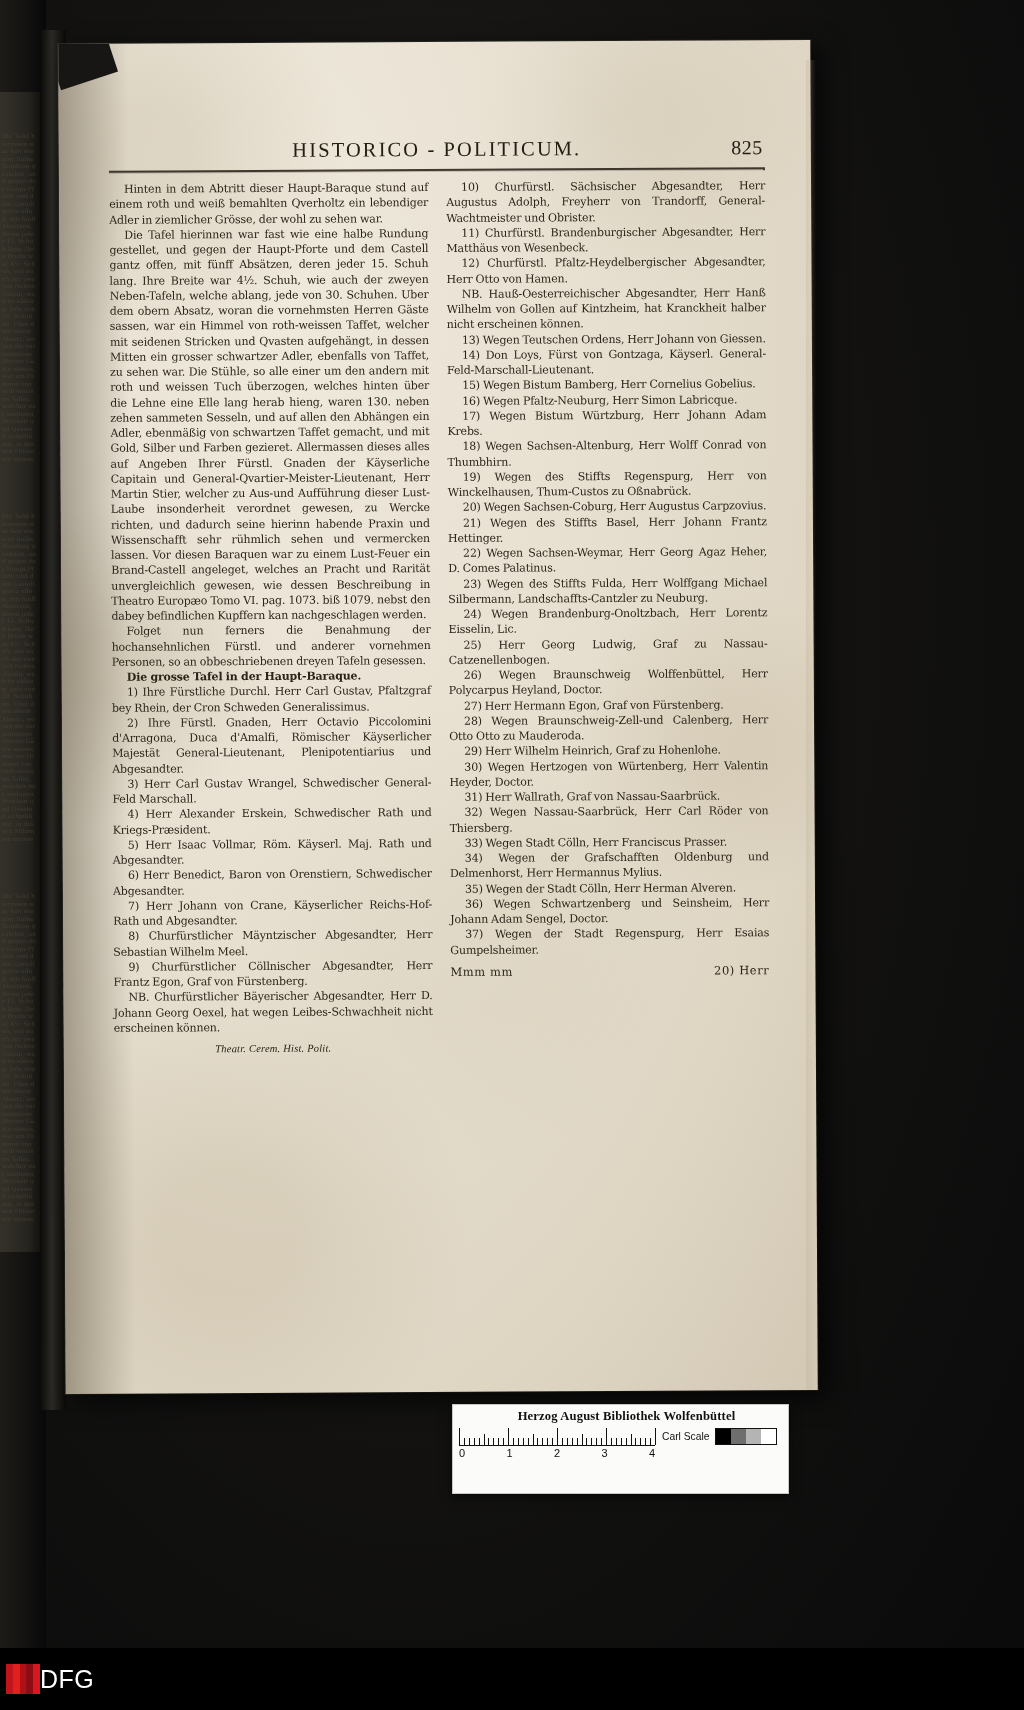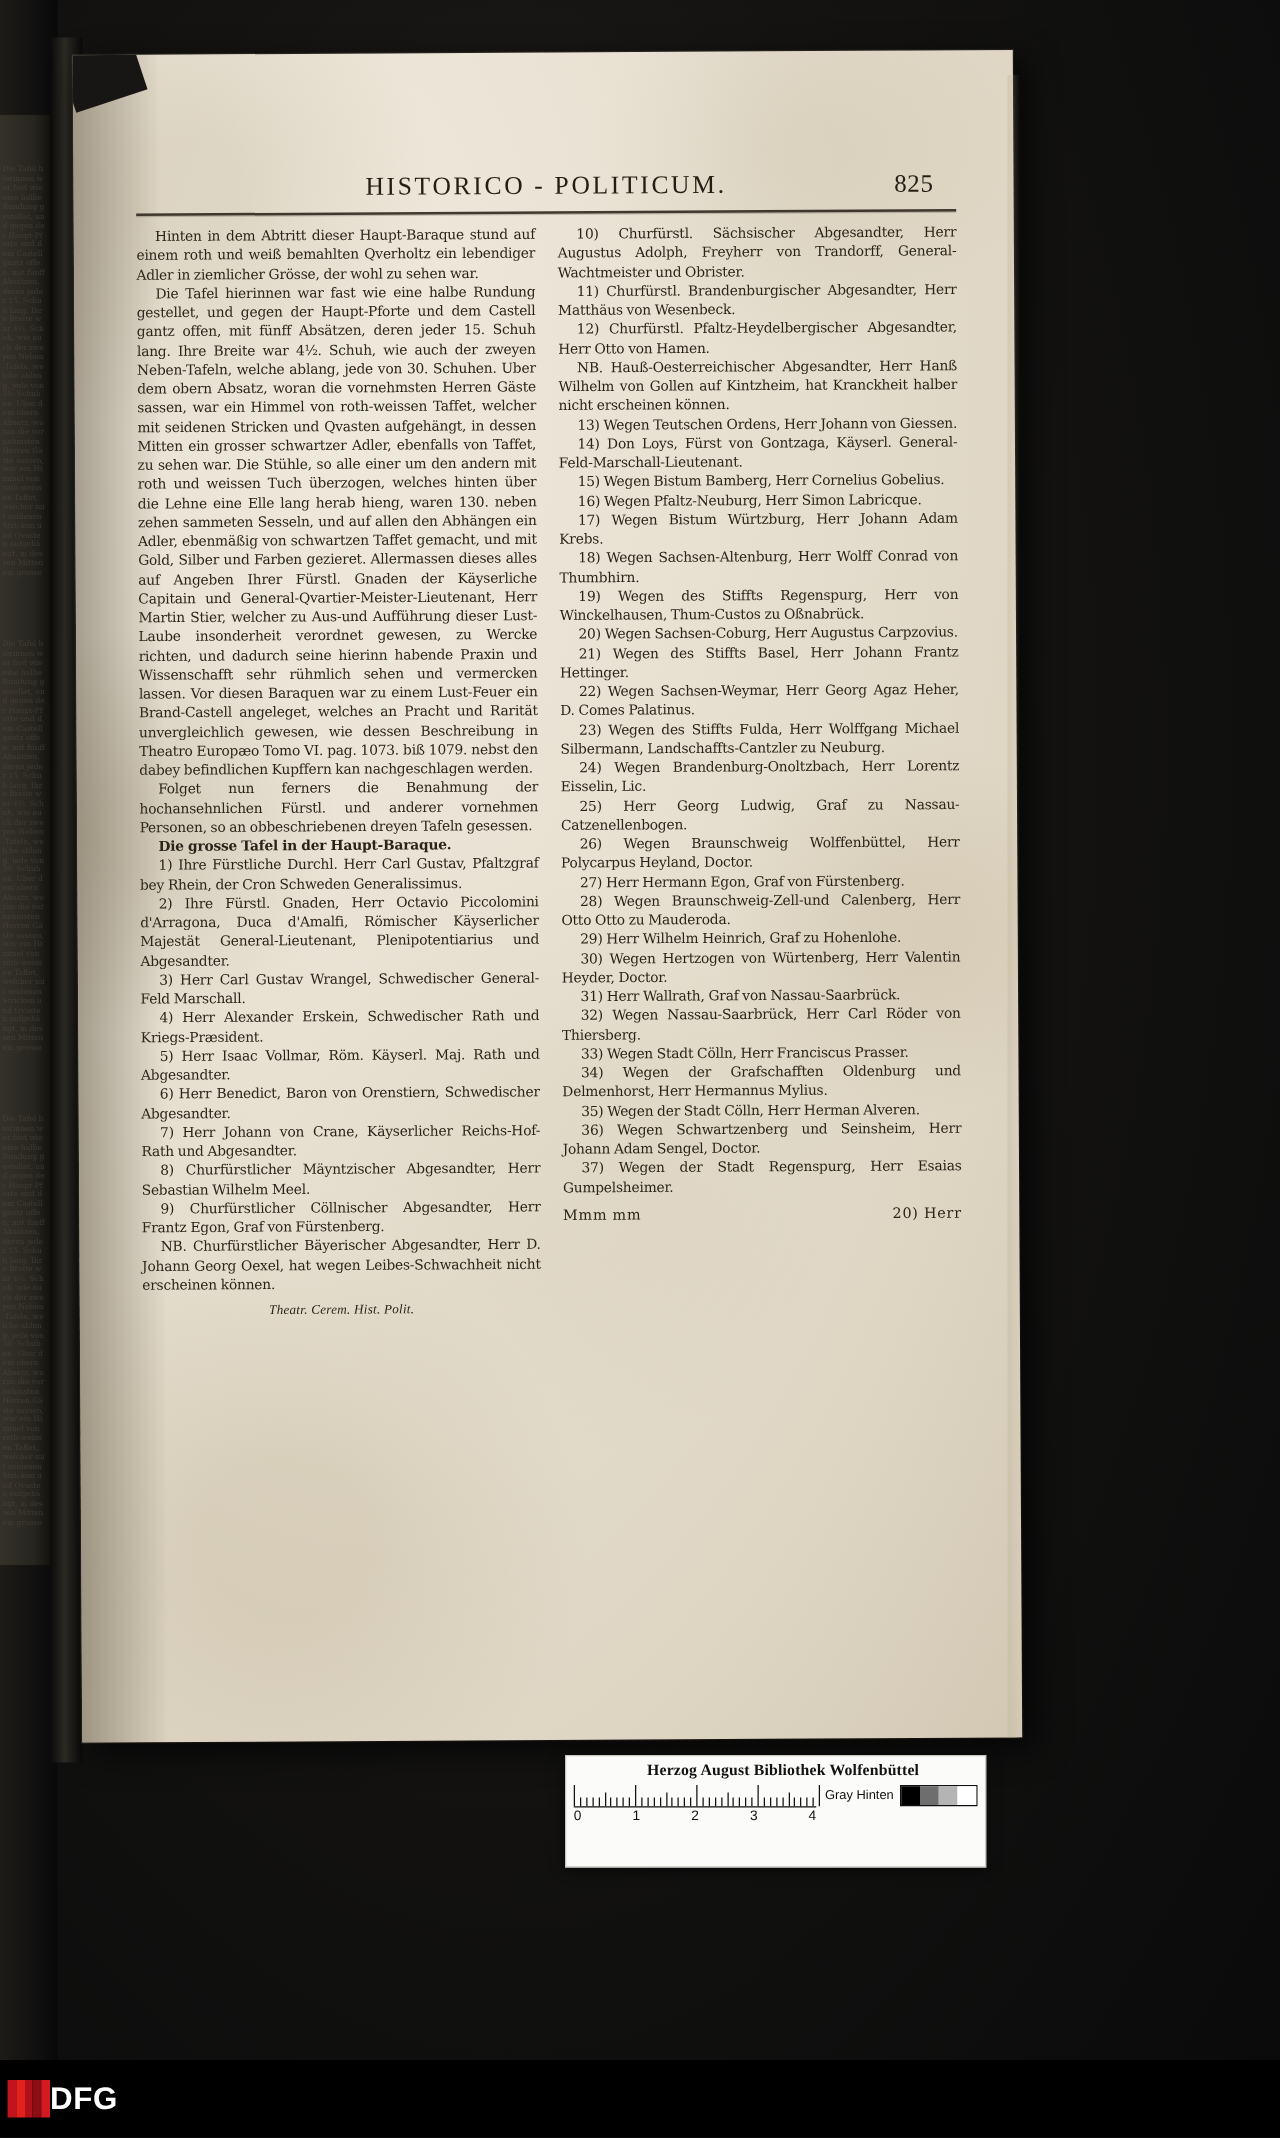--- a/index.html
+++ b/index.html
@@ -117,21 +117,21 @@
   }
   .rh-title {
     font-family: "Liberation Serif", serif;
     font-size: 20.5px;
     letter-spacing: 2.1px;
     color: #241d13;
     font-weight: 400;
   }
   .rh-folio {
     position: absolute;
-    right: 18px;
+    right: 2px;
     bottom: 6px;
     font-family: "Liberation Serif", serif;
     font-size: 20px;
     letter-spacing: .5px;
     color: #241d13;
   }
   .head-rule {
     height: 2px;
     background: #2a2218;
     margin: 2px 0 9px 0;
@@ -275,21 +275,21 @@
     font-family: "Liberation Serif", serif;
     font-size: 19.5px;
     letter-spacing: .2px;
     padding-right: 40px;
   }
   .footer-dfg {
     margin-right: 14px;
     color: #fff;
     font-family: "Liberation Sans", sans-serif;
     font-size: 25px;
-    font-weight: 700;
+    font-weight: 400;
     letter-spacing: .5px;
     text-align: center;
   }
 
   
   .edge-glow {
     position: absolute;
     left: 806px; top: 60px;
     width: 10px; height: 1330px;
     background: linear-gradient(90deg, rgba(190,176,148,.35), rgba(0,0,0,0));
@@ -432,21 +432,21 @@
         </div>
       <div class="ruler-nums">
         <span>0</span>
         <span>1</span>
         <span>2</span>
         <span>3</span>
         <span>4</span>
       </div>
     </div>
     <div class="grayscale-wrap">
-      <span class="gs-label">Gray Hinten</span>
+      <span class="gs-label">Carl Scale</span>
       <span class="gs-patches" id="gs-patches">
           <span style="background: rgb(0, 0, 0);"></span>
           <span style="background: rgb(110, 110, 110);"></span>
           <span style="background: rgb(180, 180, 180);"></span>
           <span style="background: rgb(255, 255, 255);"></span>
         </span>
     </div>
   </div>
 </div>
 

